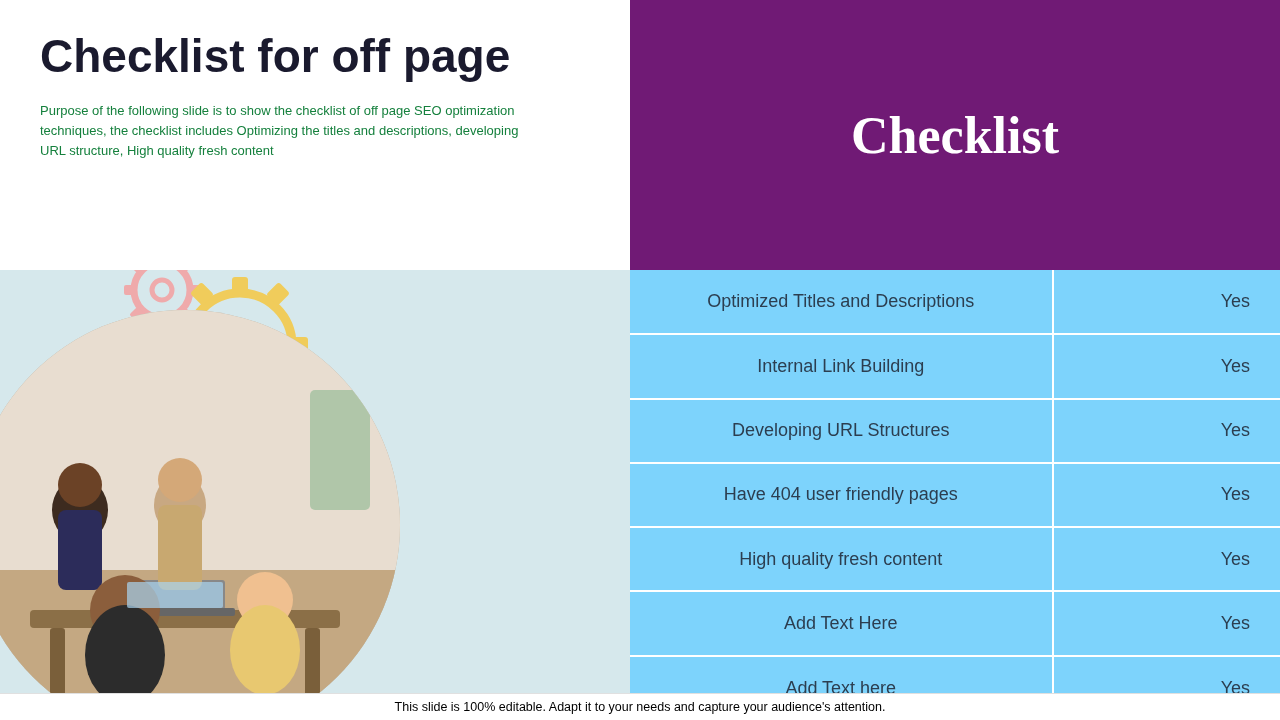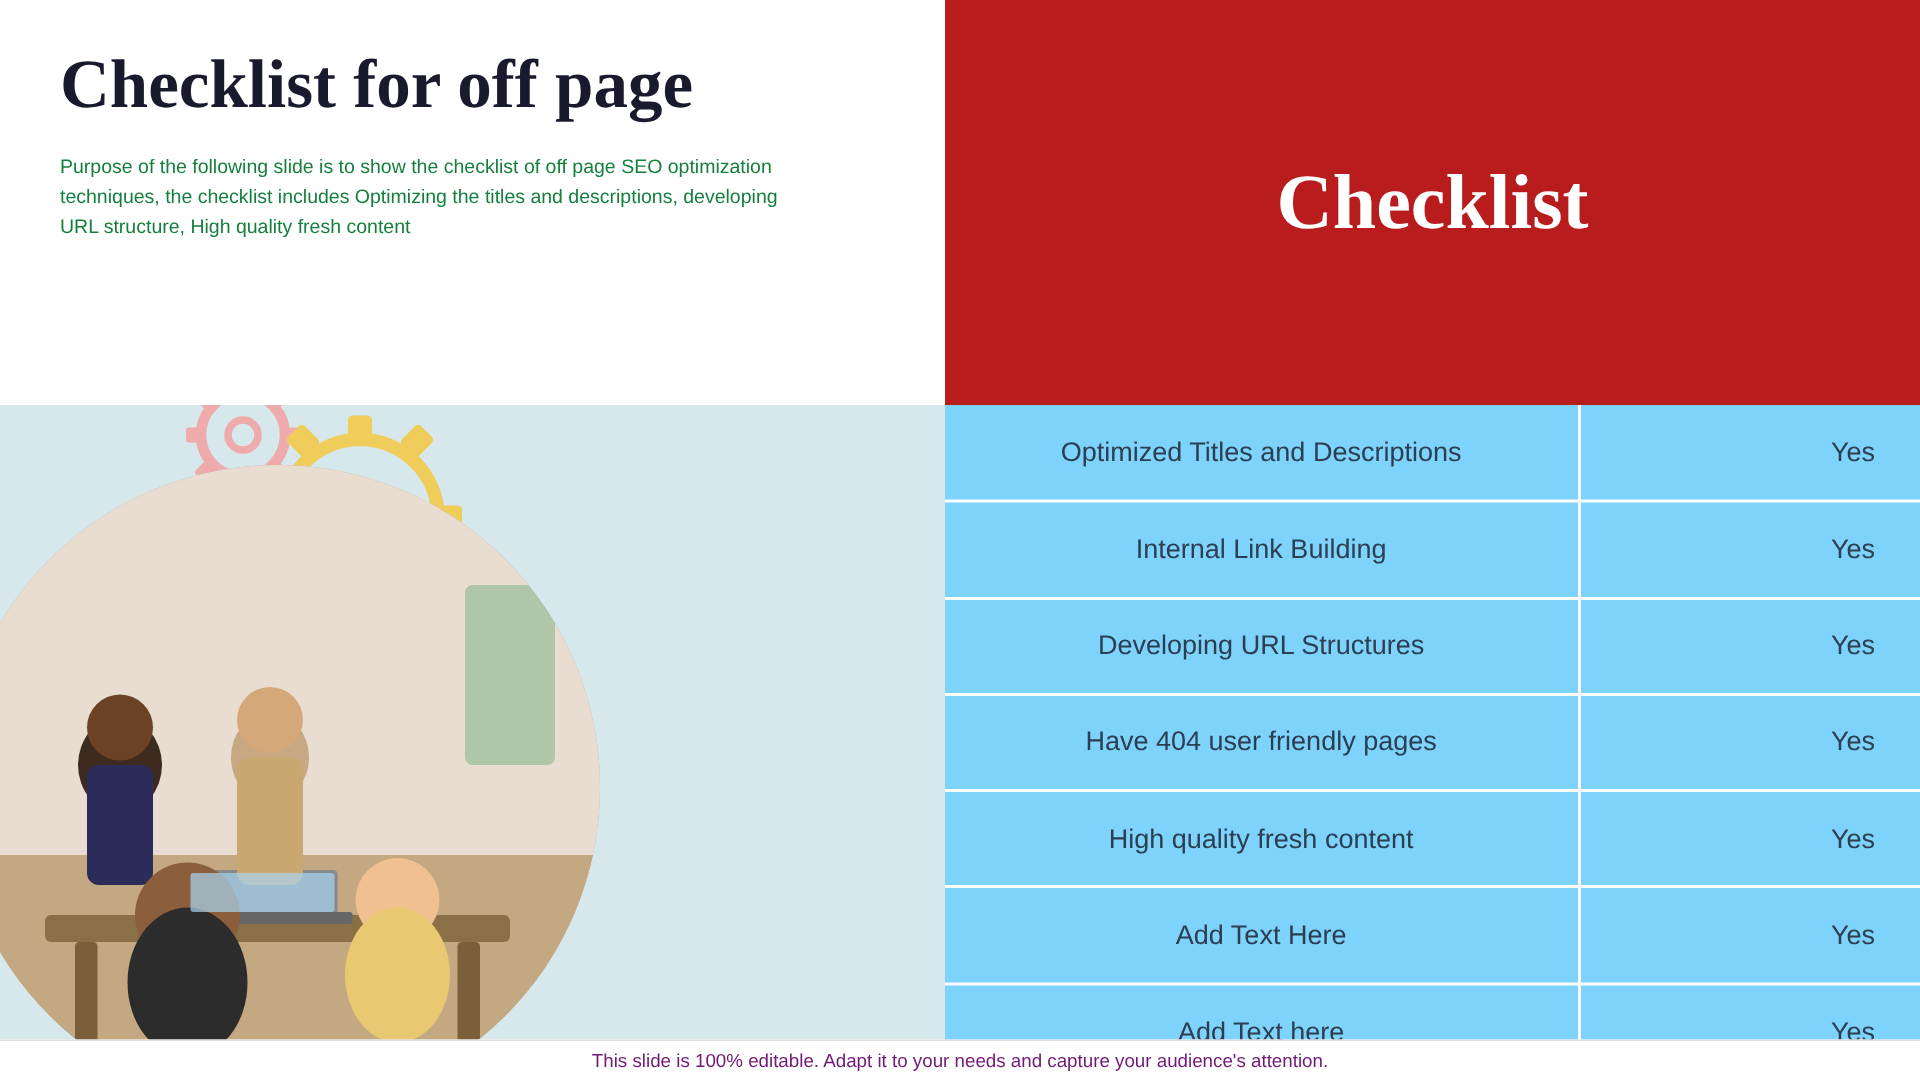--- a/index.html
+++ b/index.html
@@ -36,33 +36,33 @@
       flex-direction: column;
       justify-content: flex-start;
     }
 
     .main-title {
       font-size: 46px;
       font-weight: 900;
       color: #1a1a2e;
       line-height: 1.15;
       margin-bottom: 18px;
-      font-family: Liberation Serif, serif;
+      font-family: Liberation Sans, sans-serif;
     }
 
     .main-description {
       font-size: 13px;
       color: #15803d;
       line-height: 1.55;
       max-width: 480px;
     }
 
     .right-top {
       flex: 1;
-      background: #b91c1c;
+      background: #701a75;
       display: flex;
       align-items: center;
       justify-content: center;
     }
 
     .checklist-header-title {
       font-size: 52px;
       font-weight: 700;
       color: #fff;
       font-family: Georgia, 'Times New Roman', serif;
@@ -152,21 +152,21 @@
     
     .footer-bar {
       position: absolute;
       bottom: 0;
       left: 0;
       width: 1280px;
       background: #fff;
       text-align: center;
       padding: 6px 0;
       font-size: 12.5px;
-      color: #701a75;
+      color: #000000;
       border-top: 1px solid #e0e0e0;
       z-index: 10;
     }
 
     
     .scene-bg {
       width: 100%;
       height: 100%;
     }
   </style>

